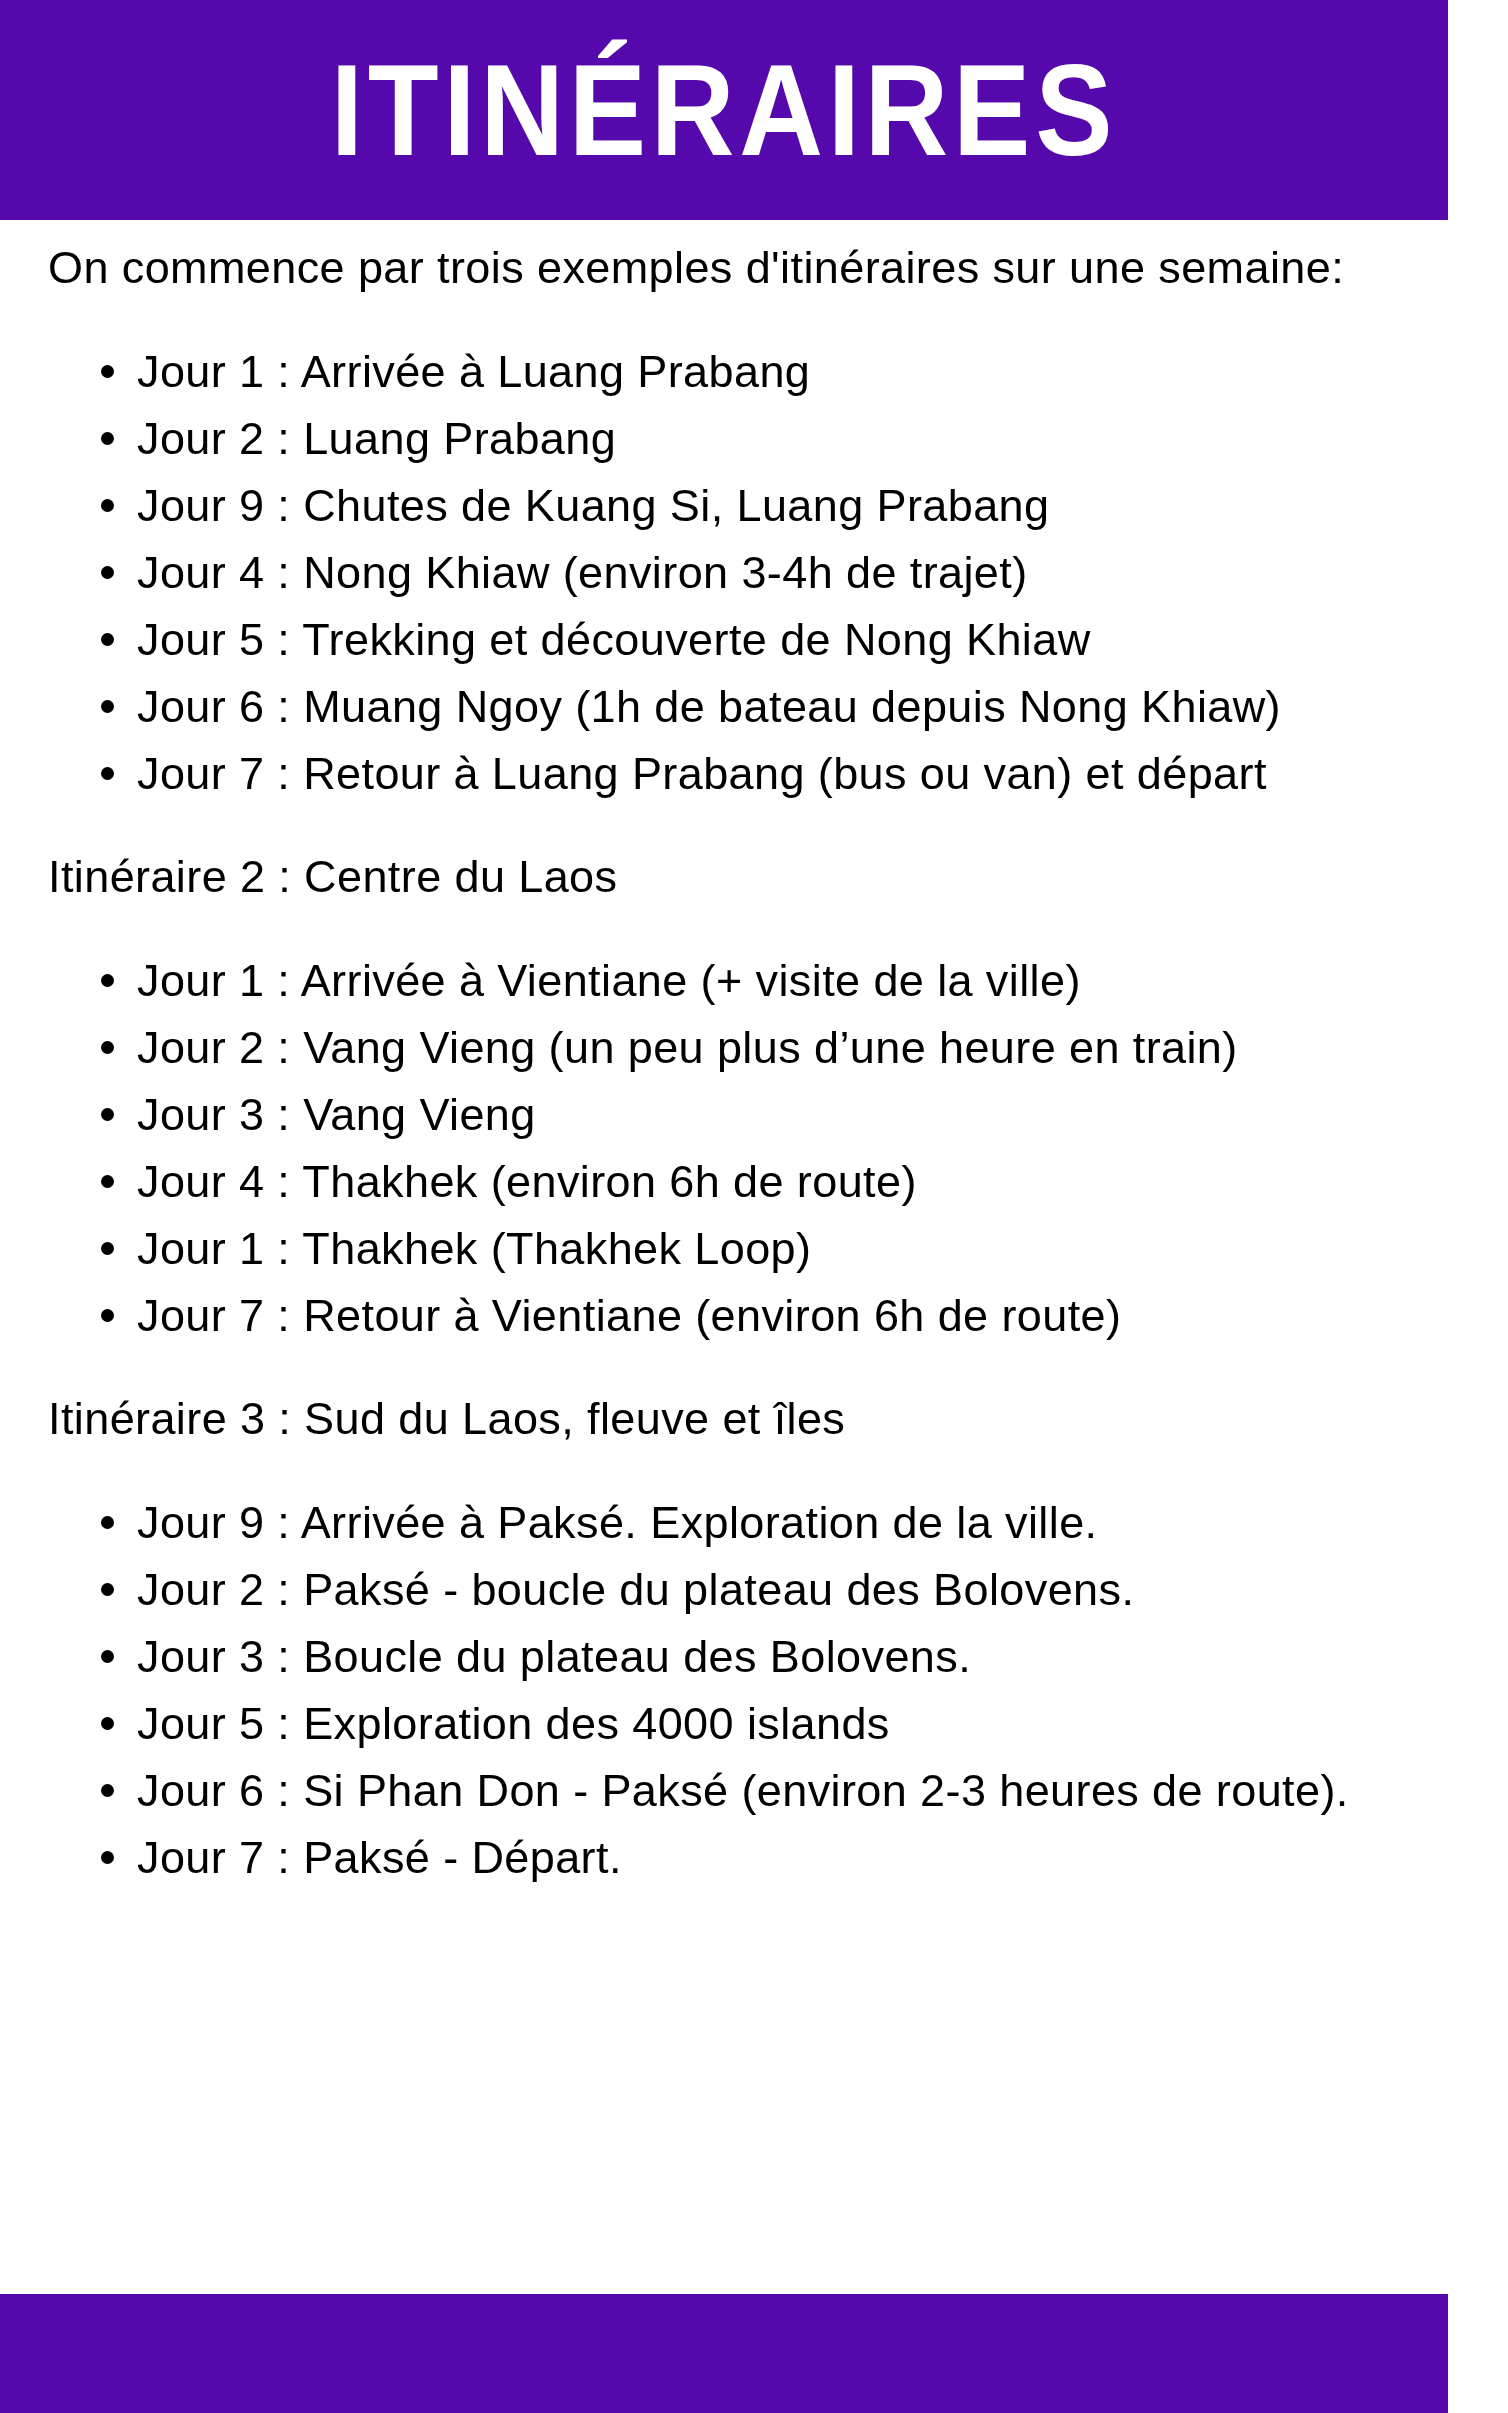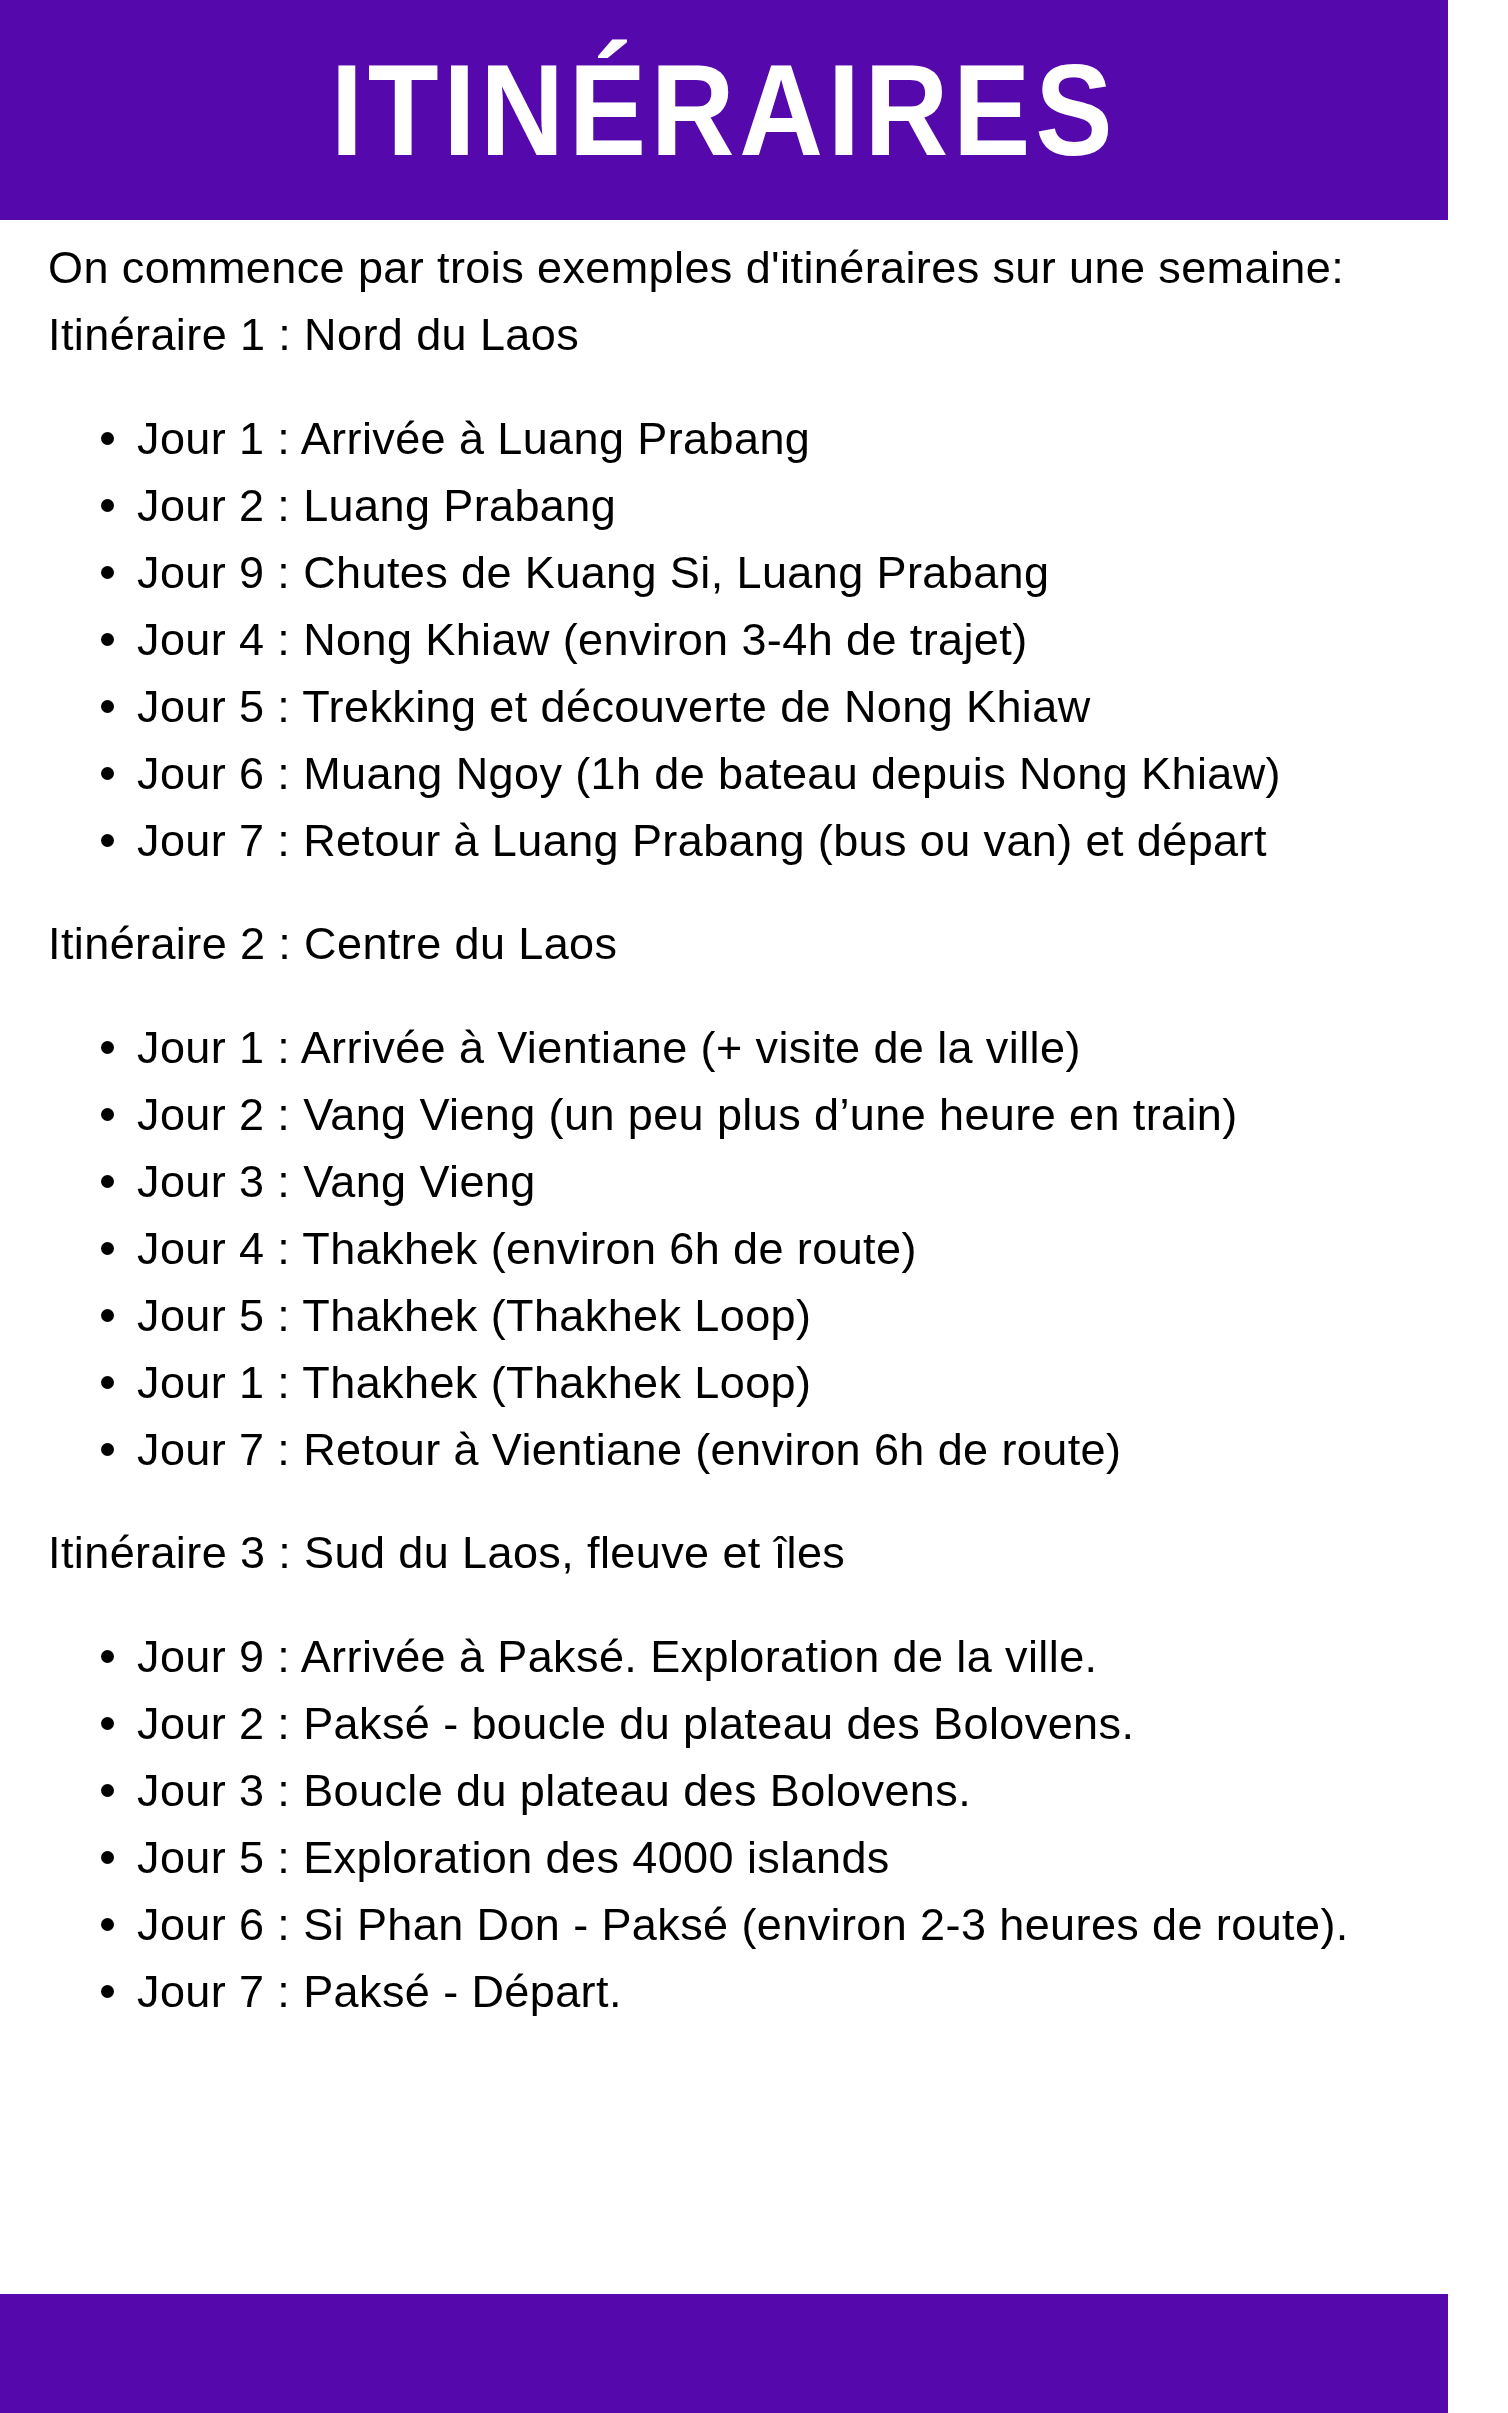--- a/index.html
+++ b/index.html
@@ -81,40 +81,38 @@
 <div class="page">
 
   <div class="banner top">
     <div class="page-title">ITINÉRAIRES</div>
   </div>
 
   <div class="content">
     <p class="intro">On commence par trois exemples d'itinéraires sur une semaine:</p>
     <div>
   <section class="section">
-    <h2>Itinéraire 1 : Nord du Laos</h2>
     <ul>
             <li>Jour 1 : Arrivée à Luang Prabang</li>
             <li>Jour 2 : Luang Prabang</li>
             <li>Jour 9 : Chutes de Kuang Si, Luang Prabang</li>
             <li>Jour 4 : Nong Khiaw (environ 3-4h de trajet)</li>
             <li>Jour 5 : Trekking et découverte de Nong Khiaw</li>
             <li>Jour 6 : Muang Ngoy (1h de bateau depuis Nong Khiaw)</li>
             <li>Jour 7 : Retour à Luang Prabang (bus ou van) et départ</li>
           </ul>
   </section>
 
   <section class="section">
     <h2>Itinéraire 2 : Centre du Laos</h2>
     <ul>
             <li>Jour 1 : Arrivée à Vientiane (+ visite de la ville)</li>
             <li>Jour 2 : Vang Vieng (un peu plus d’une heure en train)</li>
             <li>Jour 3 : Vang Vieng</li>
             <li>Jour 4 : Thakhek (environ 6h de route)</li>
-            <li>Jour 5 : Thakhek (Thakhek Loop)</li>
             <li>Jour 1 : Thakhek (Thakhek Loop)</li>
             <li>Jour 7 : Retour à Vientiane (environ 6h de route)</li>
           </ul>
   </section>
 
   <section class="section">
     <h2>Itinéraire 3 : Sud du Laos, fleuve et îles</h2>
     <ul>
             <li>Jour 9 : Arrivée à Paksé. Exploration de la ville.</li>
             <li>Jour 2 : Paksé - boucle du plateau des Bolovens.</li>

